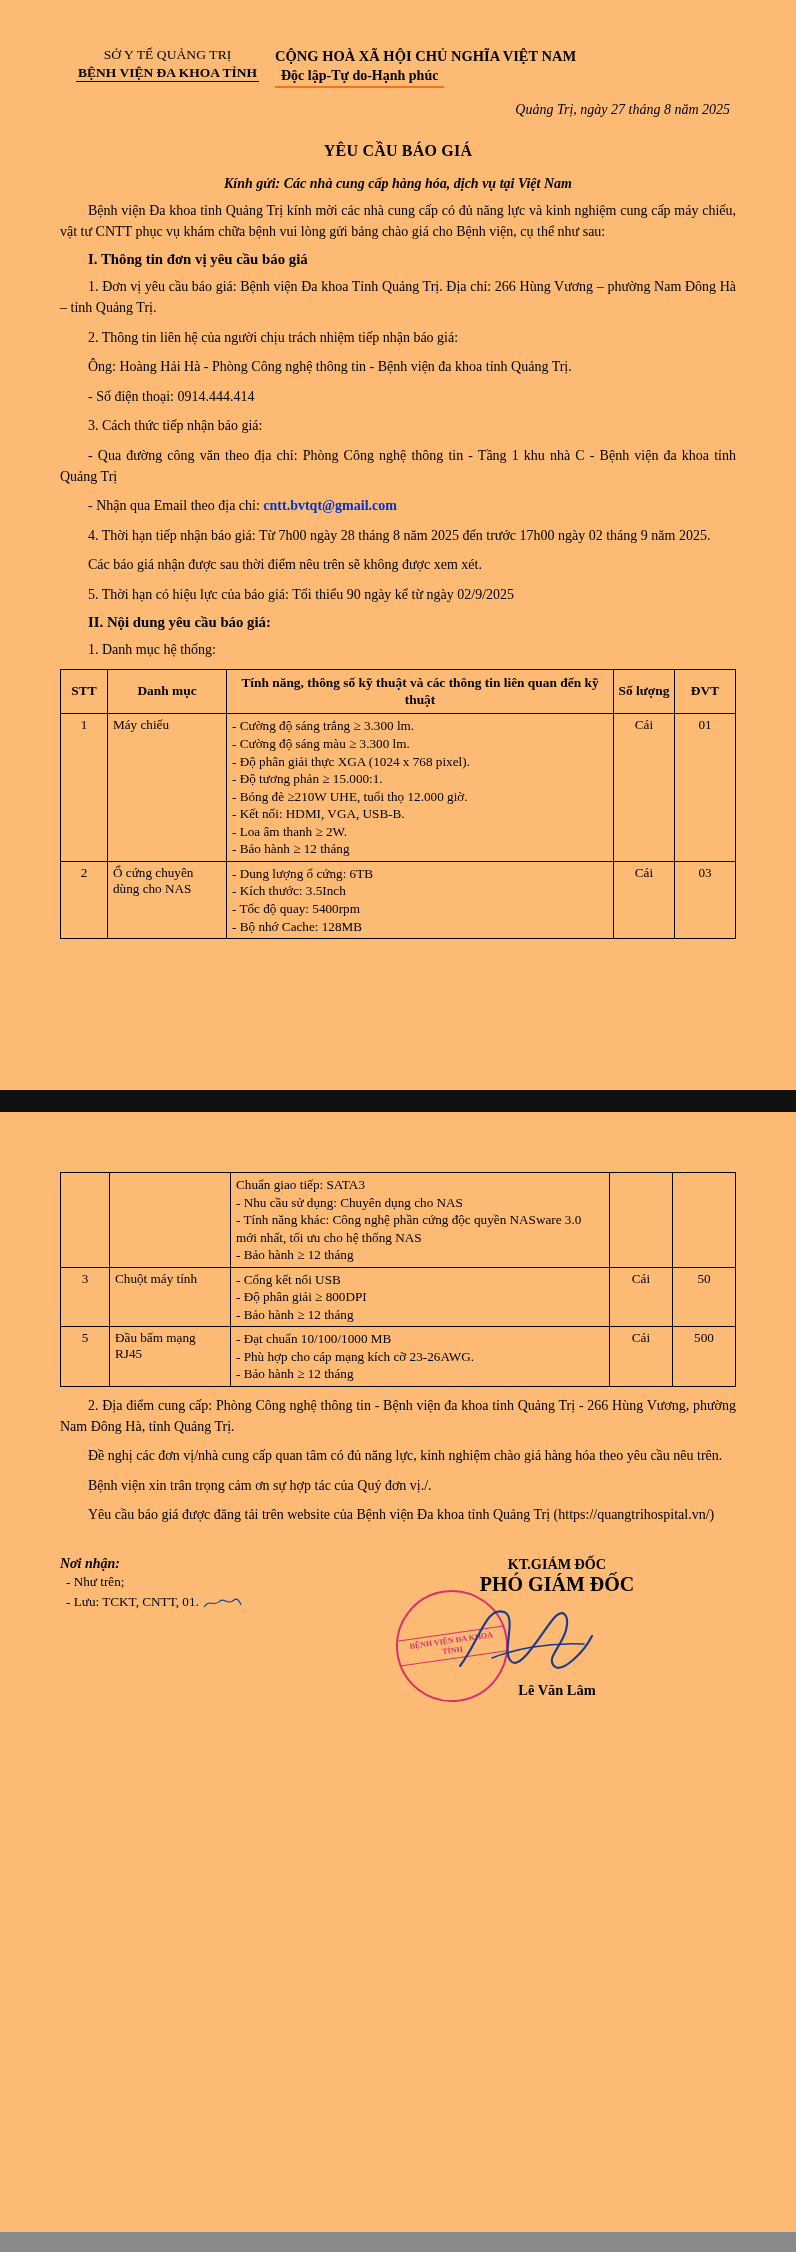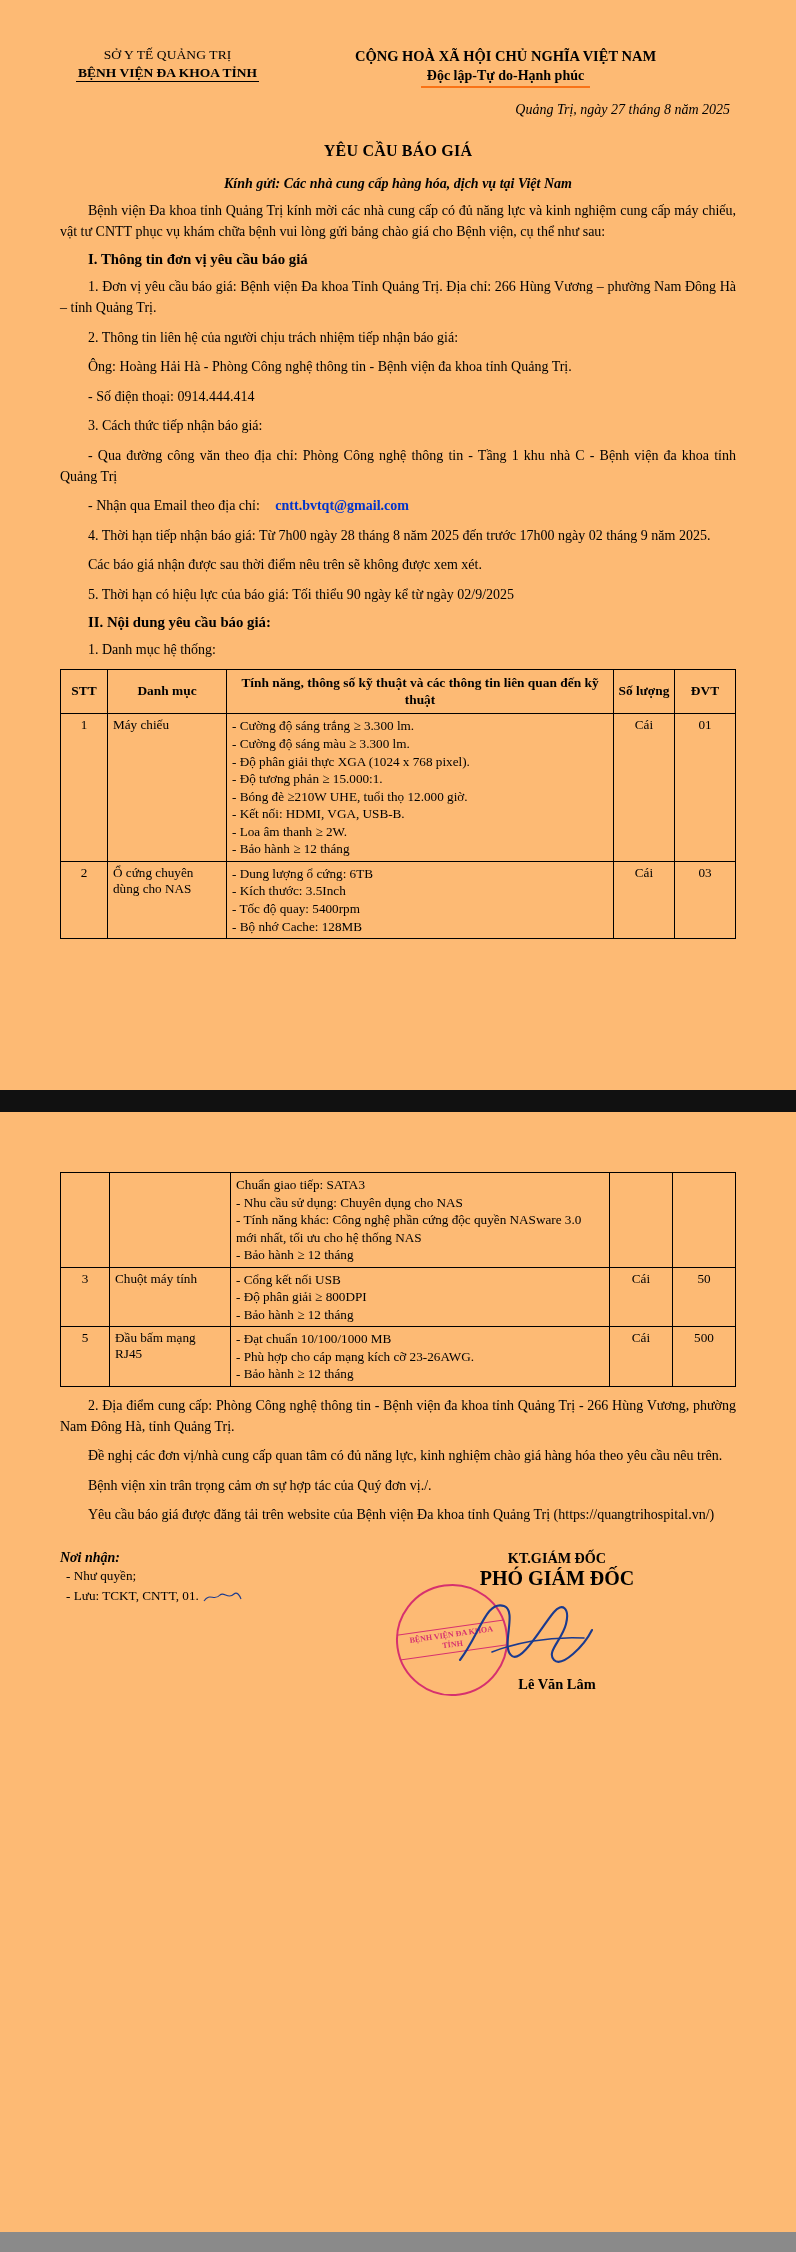--- a/index.html
+++ b/index.html
@@ -32,21 +32,21 @@
     text-align: center;
     font-size: 13.5px;
     line-height: 1.32;
     padding-top: 12px;
   }
   .hdr-left .l1 { letter-spacing: .1px; }
   .hdr-left .l2 { font-weight: bold; }
   .hdr-left .ul { border-bottom: 1px solid #000; padding: 0 2px 1px 2px; }
   .hdr-right {
     flex: 1;
-    text-align: center;
+    text-align: left;
     font-size: 14px;
     line-height: 1.38;
     padding-top: 12px;
   }
   .hdr-right .l1 { font-weight: bold; font-size: 14.5px; }
   .hdr-right .l2 { font-weight: bold; font-size: 14px; }
   .hdr-right .ulwide { display: inline-block; border-bottom: 2px solid #f97316; padding: 0 6px 1px 6px; }
 
   .datum {
     text-align: right;
@@ -70,21 +70,21 @@
     margin-top: 16px;
     font-weight: bold;
   }
   p.body {
     font-size: 14px;
     line-height: 1.47;
     margin: 9px 0 0 0;
     text-align: justify;
     text-indent: 28px;
   }
-  .mailblue { color: #0033cc; font-weight: bold; margin-left: 12px; }
+  .mailblue { color: #0033cc; font-weight: bold; }
   .sec {
     font-size: 14.8px;
     font-weight: bold;
     margin: 9px 0 0 0;
     text-indent: 28px;
   }
 
   table.tbl {
     border-collapse: collapse;
     width: 100%;
@@ -107,21 +107,21 @@
   td.c { text-align: center; vertical-align: middle; }
   td.m { vertical-align: middle; }
   .spec div { line-height: 1.33; }
   .col-stt { width: 38px; }
   .col-dm  { width: 110px; font-family: Liberation Serif, serif; }
   .col-sl  { width: 52px; }
   .col-dvt { width: 52px; }
 
   .sign-wrap {
     display: flex;
-    margin-top: 24px;
+    margin-top: 30px;
     font-size: 13.6px;
     gap: 13px;
   }
   .noinhan { width: 46%; }
   .noinhan .t { font-weight: bold; font-style: italic; font-size: 14px; }
   .noinhan .it { font-size: 13.2px; line-height: 1.5; padding-left: 6px; }
   .signer { width: 54%; text-align: center; position: relative; }
   .signer .l1 { font-weight: bold; font-size: 14.2px; }
   .signer .l2 { font-weight: bold; font-size: 20px; }
   .signer .name { font-weight: bold; font-size: 14.4px; margin-top: 86px; }
@@ -292,21 +292,21 @@
   </table>
 
   <p class="body">2. Địa điểm cung cấp: Phòng Công nghệ thông tin - Bệnh viện đa khoa tỉnh Quảng Trị - 266 Hùng Vương, phường Nam Đông Hà, tỉnh Quảng Trị.</p>
   <p class="body">Đề nghị các đơn vị/nhà cung cấp quan tâm có đủ năng lực, kinh nghiệm chào giá hàng hóa theo yêu cầu nêu trên.</p>
   <p class="body">Bệnh viện xin trân trọng cảm ơn sự hợp tác của Quý đơn vị./.</p>
   <p class="body">Yêu cầu báo giá được đăng tải trên website của Bệnh viện Đa khoa tỉnh Quảng Trị (https://quangtrihospital.vn/)</p>
 
   <div class="sign-wrap">
     <div class="noinhan">
       <div class="t">Nơi nhận:</div>
-      <div class="it">- Như quyền;</div>
+      <div class="it">- Như trên;</div>
       <div class="it">
         <span>- Lưu: TCKT, CNTT, 01.</span>
         <svg class="small-scribble" viewBox="0 0 40 14">
           <path d="M2 11 C8 2, 12 12, 18 5 C22 1, 26 10, 32 4 C35 1, 38 6, 39 9" fill="none" stroke="#1a3a8f" stroke-width="1.1"></path>
         </svg>
       </div>
     </div>
     <div class="signer">
       <div class="l1">KT.GIÁM ĐỐC</div>
       <div class="l2">PHÓ GIÁM ĐỐC</div>

